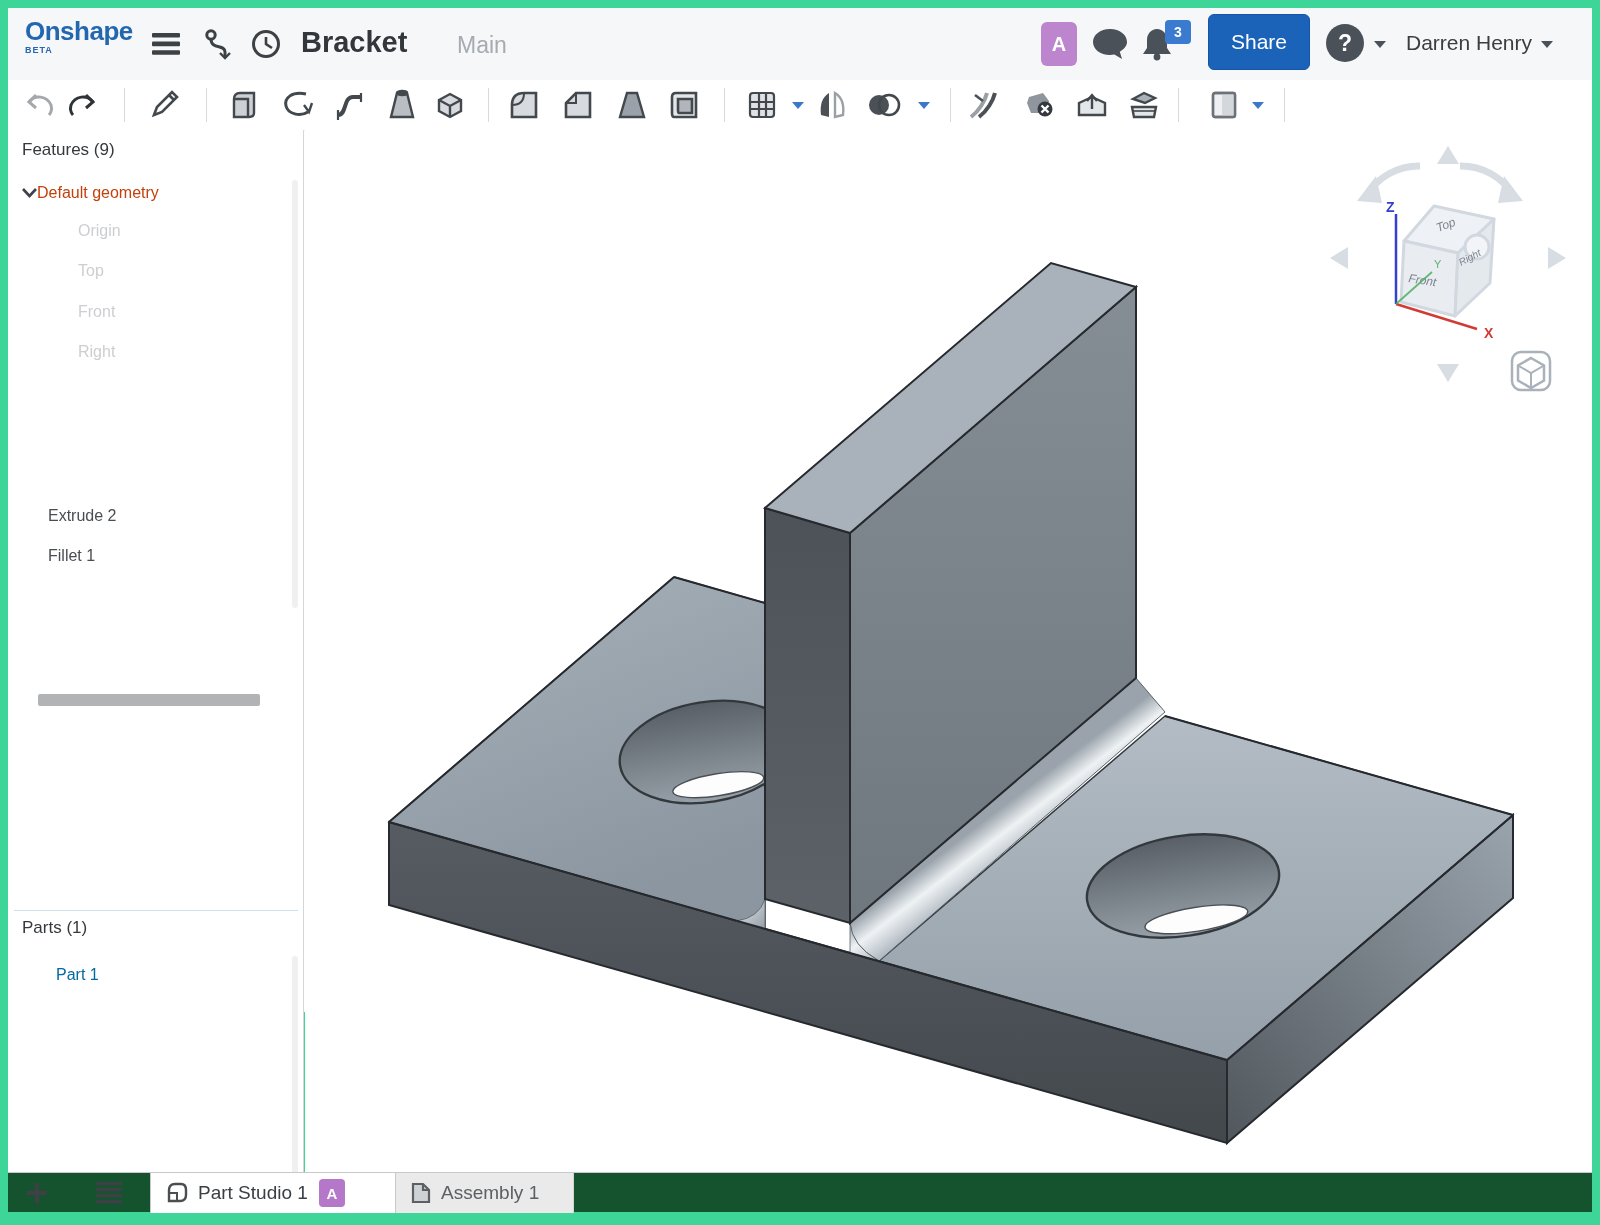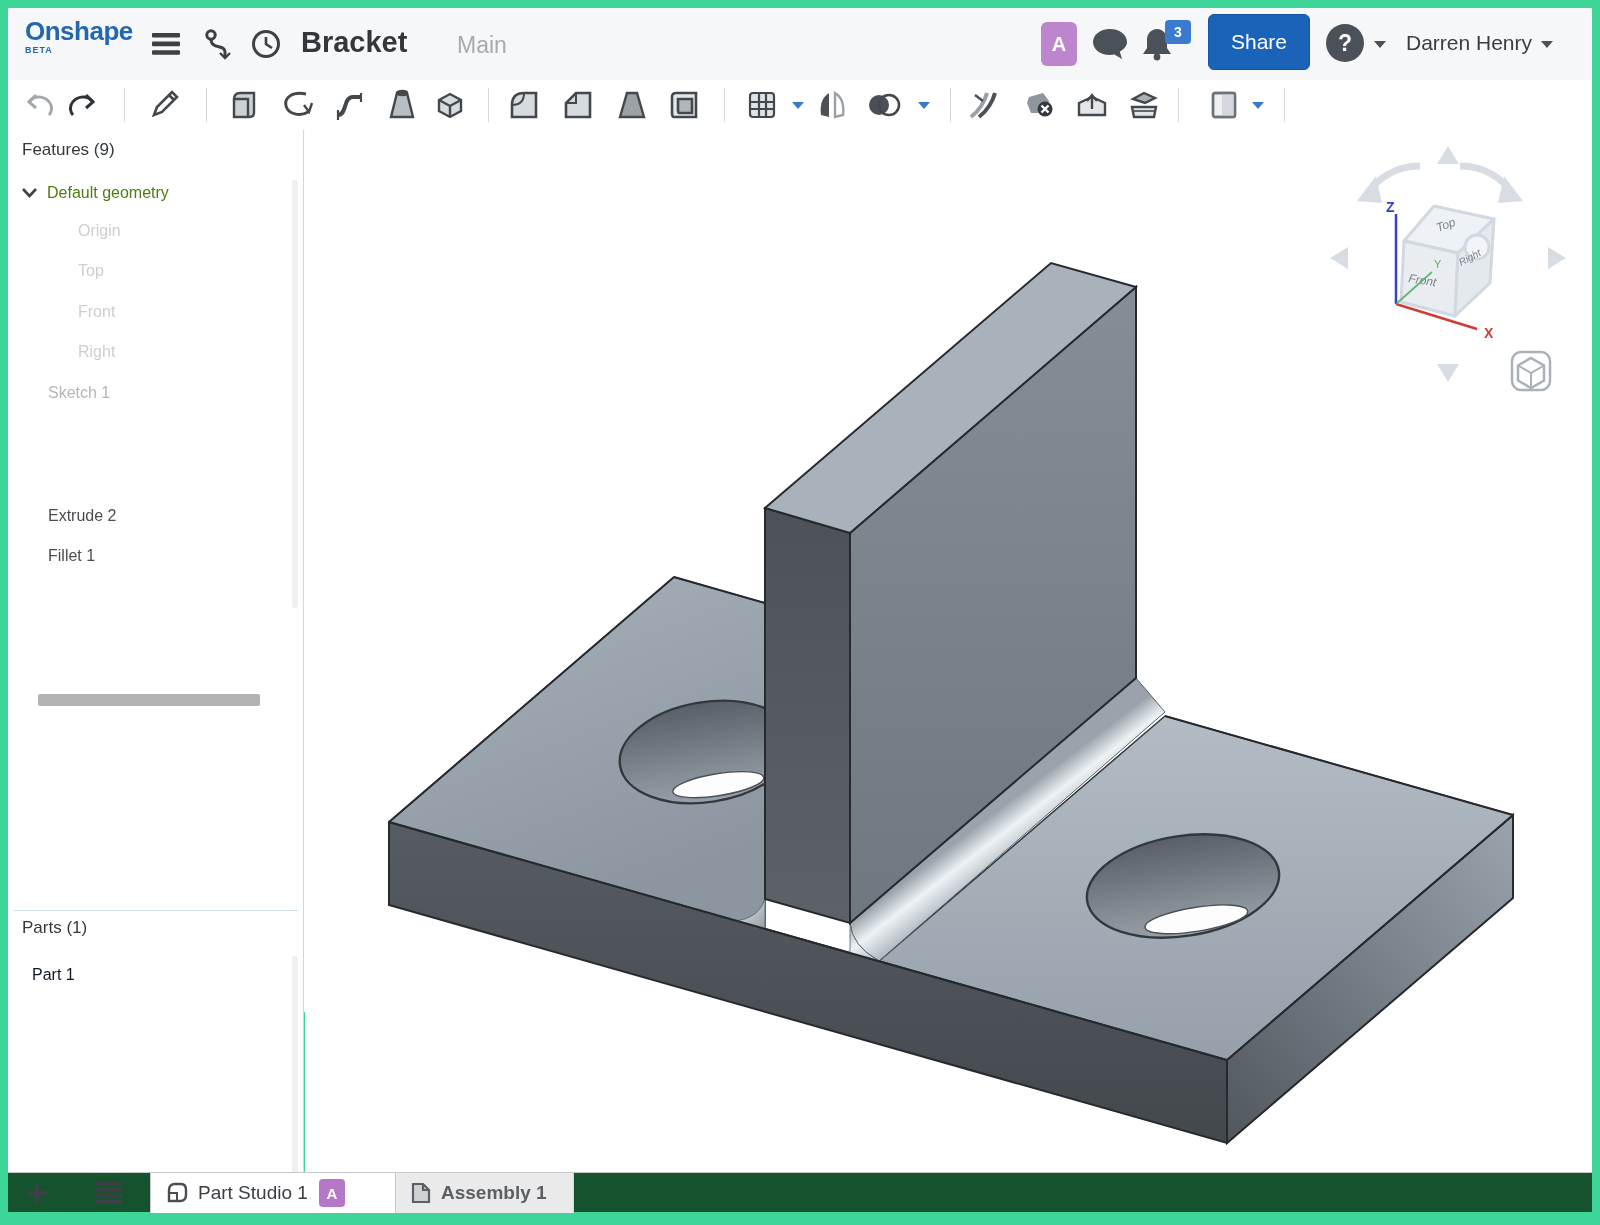--- a/index.html
+++ b/index.html
@@ -32,36 +32,36 @@
   .toolbar{position:absolute;left:0;top:72px;width:100%;height:50px;background:#fff;border-bottom:1px solid #ececec;}
   .tool{position:absolute;top:7px;width:36px;height:36px;display:flex;align-items:center;justify-content:center;cursor:pointer;}
   .tsep{position:absolute;top:8px;width:1px;height:34px;background:#d9d9d9;}
   .tcaret{position:absolute;top:22px;width:0;height:0;border-left:6px solid transparent;border-right:6px solid transparent;
           border-top:7px solid #3b78c9;cursor:pointer;}
 
   
   .panel{position:absolute;left:0;top:122px;width:296px;height:1042px;background:#fff;border-right:1px solid #d6d6d6;box-sizing:border-box;}
   .panel-title{position:absolute;left:14px;font-size:17px;font-weight:normal;color:#35393d;}
   .feat-row{position:absolute;left:0;width:280px;height:30px;font-size:16px;display:flex;align-items:center;cursor:pointer;}
-  .feat-root{left:14px;color:#4d7c0f;gap:10px;}
+  .feat-root{left:14px;color:#c2410c;gap:0;}
   .lvl-datum{left:70px;color:#ccced1;}
   .lvl-feature{left:40px;}
   .st-dimmed{color:#b3b6b9;}
   .st-normal{color:#4a4e52;}
   .rollback{position:absolute;left:30px;top:564px;width:222px;height:12px;background:#b1b3b5;border-radius:2px;cursor:row-resize;}
   .scrolltrack{position:absolute;width:6px;background:#f0f0f0;border-radius:3px;left:284px;}
   .panel-divider{position:absolute;left:6px;top:780px;width:284px;height:1px;background:#cfe0ec;}
 
   
   .canvas{position:absolute;left:297px;top:122px;width:1287px;height:1042px;background:#fff;overflow:hidden;}
   .canvas svg{display:block;}
 
   
   .tabbar{position:absolute;left:0;top:1164px;width:100%;height:40px;background:#14532d;border-top:1px solid #c9c9c9;box-sizing:border-box;}
-  .tab{position:absolute;top:0;height:40px;display:flex;align-items:center;gap:9px;font-size:19px;padding:0 14px;box-sizing:border-box;cursor:pointer;font-weight:bold;}
+  .tab{position:absolute;top:0;height:40px;display:flex;align-items:center;gap:9px;font-size:19px;padding:0 14px;box-sizing:border-box;cursor:pointer;}
   .tab-active{left:142px;width:246px;background:#fff;border-left:1px solid #c9c9c9;border-right:1px solid #c9c9c9;color:#3b3f43;font-weight:500;}
   .tab-inactive{left:388px;width:178px;background:#eaeaea;border-right:1px solid #d4d4d4;color:#5c6064;}
   .tab-badge{width:26px;height:28px;background:#b578c8;border-radius:4px;color:#fff;font-size:15px;font-weight:bold;
              display:flex;align-items:center;justify-content:center;margin-left:2px;}
   .bar-btn{position:absolute;top:4px;width:34px;height:32px;display:flex;align-items:center;justify-content:center;cursor:pointer;}
 </style>
 </head>
 <body>
 
 <div id="app">
@@ -273,36 +273,33 @@
         </div>
     <div class="feat-row lvl-datum" style="top:126px">
           <span>Top</span>
         </div>
     <div class="feat-row lvl-datum" style="top:167px">
           <span>Front</span>
         </div>
     <div class="feat-row lvl-datum" style="top:207px">
           <span>Right</span>
         </div>
-    <div class="feat-row lvl-feature st-dimmed" style="top:248px">
-          <span>Sketch 1</span>
-        </div>
     <div class="feat-row lvl-feature st-normal" style="top:371px">
           <span>Extrude 2</span>
         </div>
     <div class="feat-row lvl-feature st-normal" style="top:411px">
           <span>Fillet 1</span>
         </div>
 
     <div class="rollback"></div>
     <div class="scrolltrack" style="top:50px;height:428px"></div>
 
     <div class="panel-divider"></div>
     <div class="panel-title" style="top:788px">Parts (1)</div>
-    <div class="feat-row" style="top:830px;left:24px;color:#0f172a">
+    <div class="feat-row" style="top:830px;left:48px;color:#0369a1">
           <span>Part 1</span>
         </div>
     <div class="scrolltrack" style="top:826px;height:218px"></div>
   </aside>
 
   <div class="canvas">
     <svg width="1287" height="1042" viewBox="305 130 1287 1042">
       <defs>
         <linearGradient id="gBaseFront" x1="0" y1="0" x2="0" y2="1">
           <stop offset="0" stop-color="#565c62"></stop>

